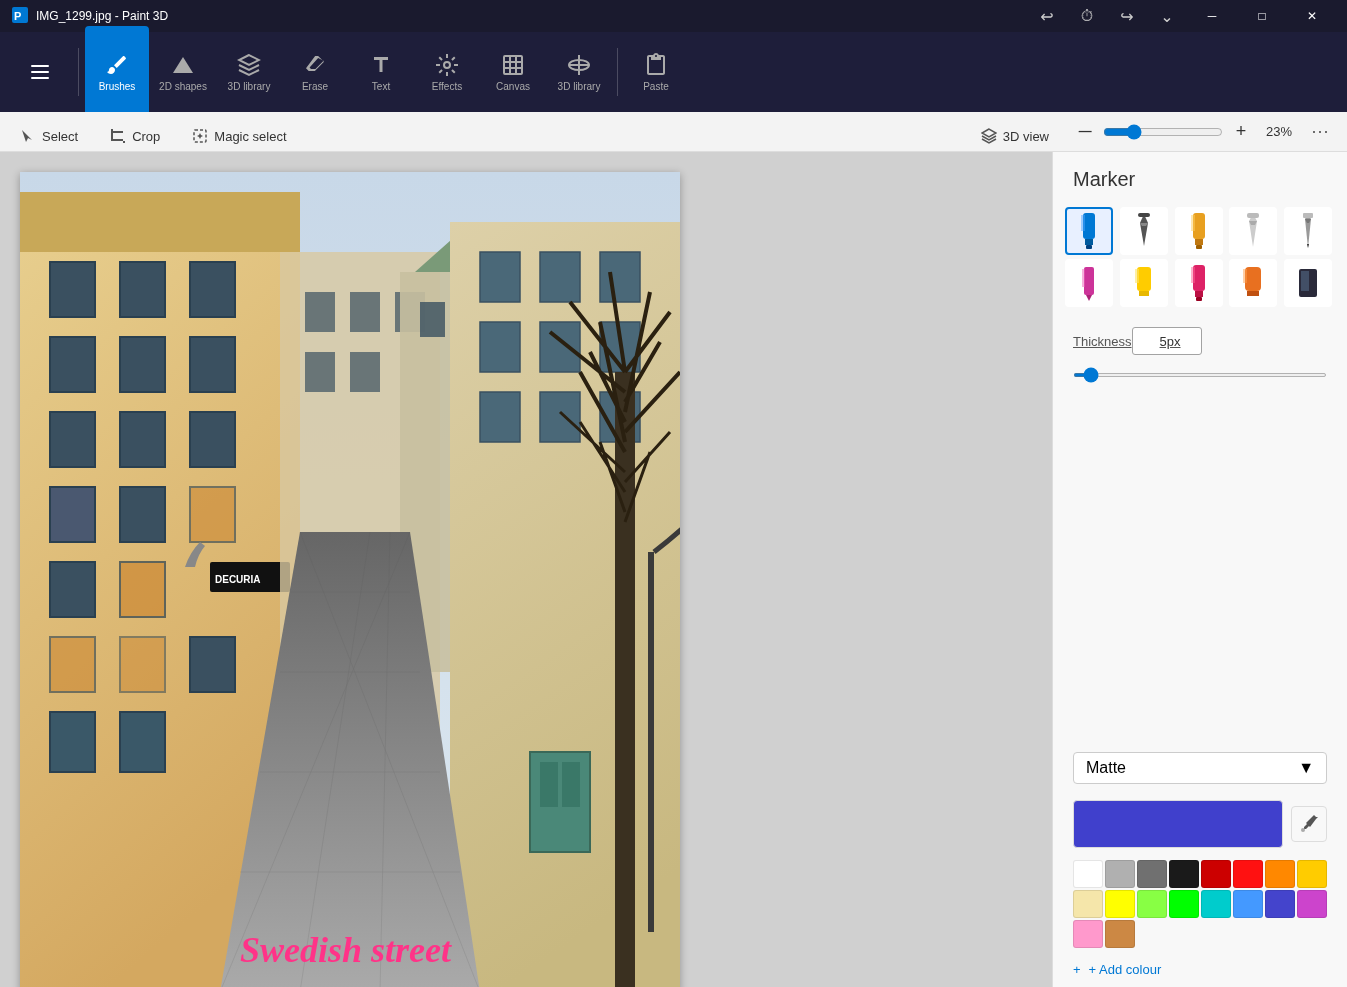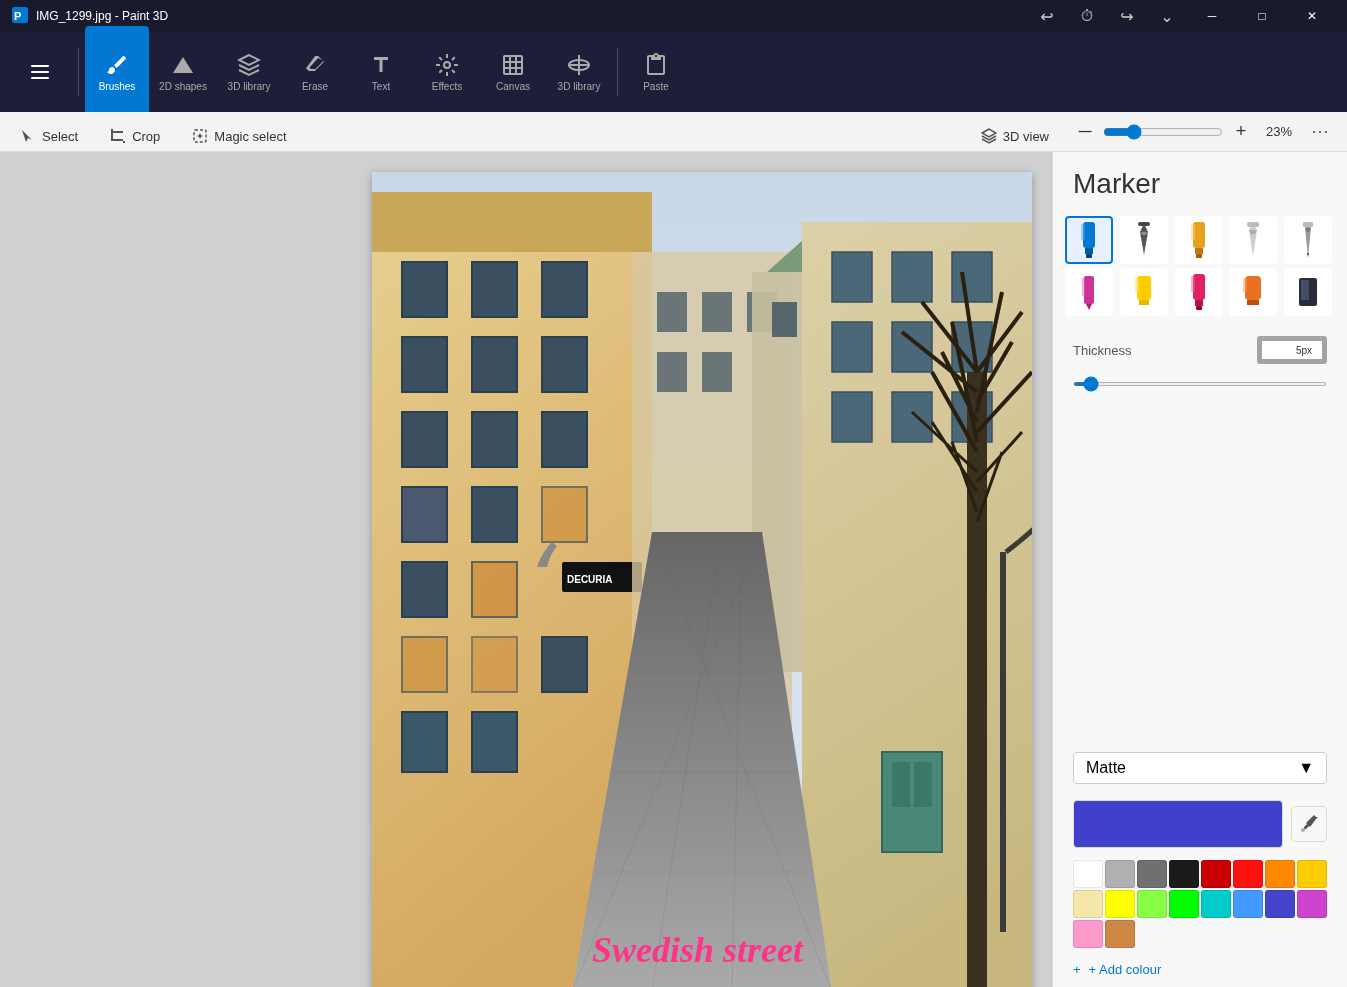--- a/index.html
+++ b/index.html
@@ -107,21 +107,21 @@
       display: flex;
       overflow: hidden;
     }
 
     
     .canvas-area {
       flex: 1;
       background: #d0d0d0;
       display: flex;
       align-items: flex-start;
-      justify-content: flex-end;
+      justify-content: flex-start;
       padding: 20px;
       overflow: auto;
       position: relative;
     }
 
     .canvas-container {
       position: relative;
       box-shadow: 0 2px 8px rgba(0,0,0,0.3);
     }
 
@@ -137,21 +137,21 @@
     .right-panel {
       width: 295px;
       background: #f8f8f8;
       border-left: 1px solid #ddd;
       display: flex;
       flex-direction: column;
       overflow-y: auto;
     }
 
     .panel-title {
-      font-size: 28px;
+      font-size: 20px;
       font-weight: 300;
       padding: 16px 20px 12px;
       color: #333;
     }
 
     
     .brush-grid {
       display: grid;
       grid-template-columns: repeat(5, 1fr);
       gap: 4px;
@@ -175,31 +175,32 @@
     .panel-section {
       padding: 8px 20px;
     }
 
     .section-label {
       font-size: 13px;
       color: #555;
       margin-bottom: 8px;
       display: flex;
       align-items: center;
-      justify-content: space-between;
+      justify-content: flex-start;
+      text-decoration: underline;
     }
 
     .value-input {
       width: 70px;
       height: 28px;
-      border: 5px solid #a3a3a3;
+      border: 1px solid #a3a3a3;
       border-radius: 3px;
       text-align: right;
-      padding: 0 10px;
-      font-size: 10px;
+      padding: 0 20px;
+      font-size: 13px;
       color: #333;
     }
 
     .range-slider {
       width: 100%;
       height: 4px;
       accent-color: #0078d4;
       margin: 8px 0;
     }
 

